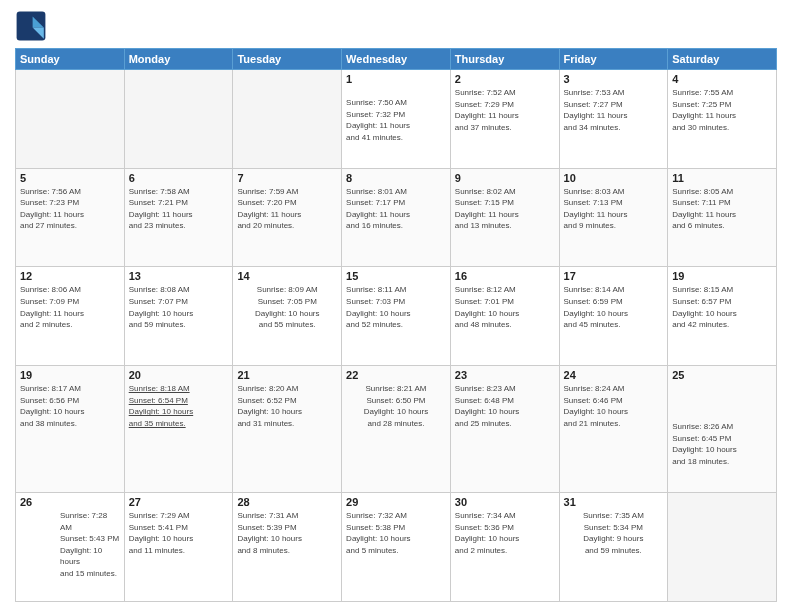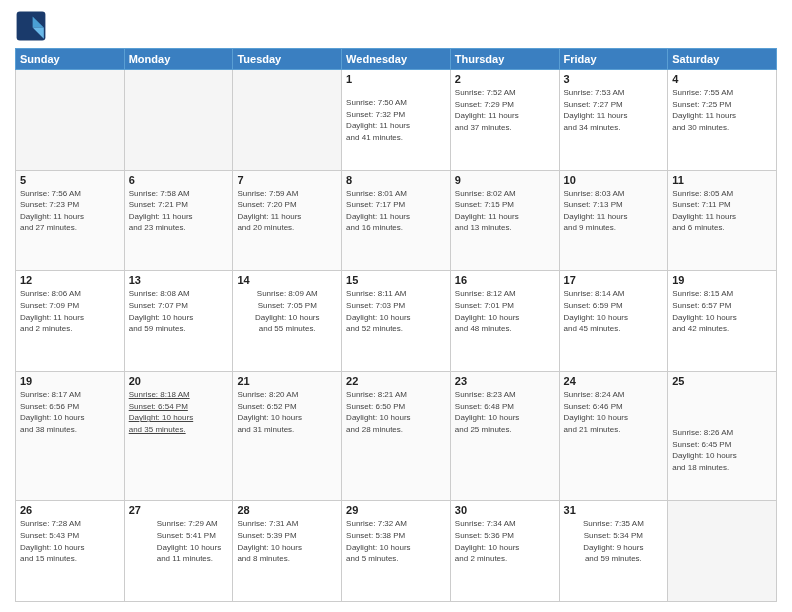--- a/index.html
+++ b/index.html
@@ -283,21 +283,21 @@
           </td>
           <td>
             <span class="day-num">21</span>
             <div class="day-info" style="white-space: pre-line;">Sunrise: 8:20 AM
 Sunset: 6:52 PM
 Daylight: 10 hours
 and 31 minutes.</div>
           </td>
           <td>
             <span class="day-num">22</span>
-            <div class="day-info" style="white-space: pre-line;">Sunrise: 8:21 AM
+            <div class="day-info" style="white-space: pre-line; text-align: center;">Sunrise: 8:21 AM
 Sunset: 6:50 PM
 Daylight: 10 hours
 and 28 minutes.</div>
           </td>
           <td>
             <span class="day-num">23</span>
             <div class="day-info" style="white-space: pre-line;">Sunrise: 8:23 AM
 Sunset: 6:48 PM
 Daylight: 10 hours
 and 25 minutes.</div>
@@ -313,28 +313,28 @@
             <span class="day-num">25</span>
             <div class="day-info" style="white-space: pre-line; margin-top: 40px;">Sunrise: 8:26 AM
 Sunset: 6:45 PM
 Daylight: 10 hours
 and 18 minutes.</div>
           </td>
         </tr>
         <tr>
           <td>
             <span class="day-num">26</span>
-            <div class="day-info" style="white-space: pre-line;">Sunrise: 7:28 AM
+            <div class="day-info" style="white-space: pre-line; margin-left: 40px;">Sunrise: 7:28 AM
 Sunset: 5:43 PM
 Daylight: 10 hours
 and 15 minutes.</div>
           </td>
           <td>
             <span class="day-num">27</span>
-            <div class="day-info" style="white-space: pre-line; margin-left: 28px;">Sunrise: 7:29 AM
+            <div class="day-info" style="white-space: pre-line;">Sunrise: 7:29 AM
 Sunset: 5:41 PM
 Daylight: 10 hours
 and 11 minutes.</div>
           </td>
           <td>
             <span class="day-num">28</span>
             <div class="day-info" style="white-space: pre-line;">Sunrise: 7:31 AM
 Sunset: 5:39 PM
 Daylight: 10 hours
 and 8 minutes.</div>

